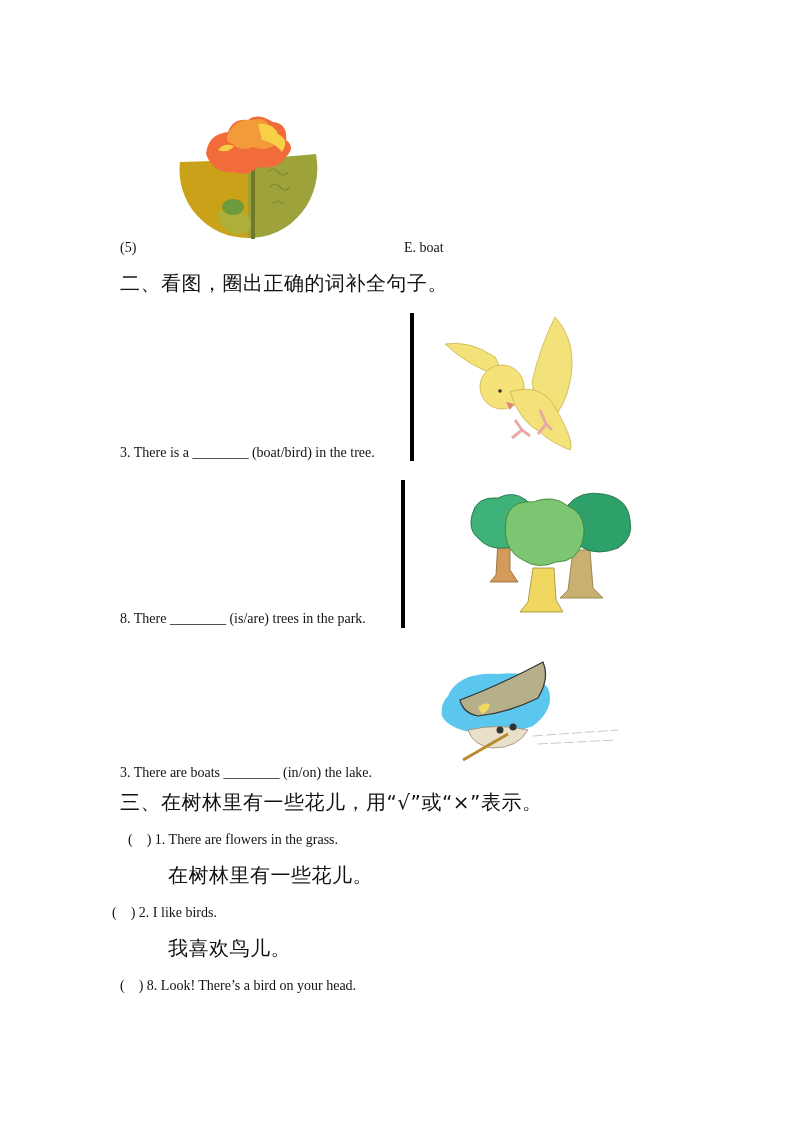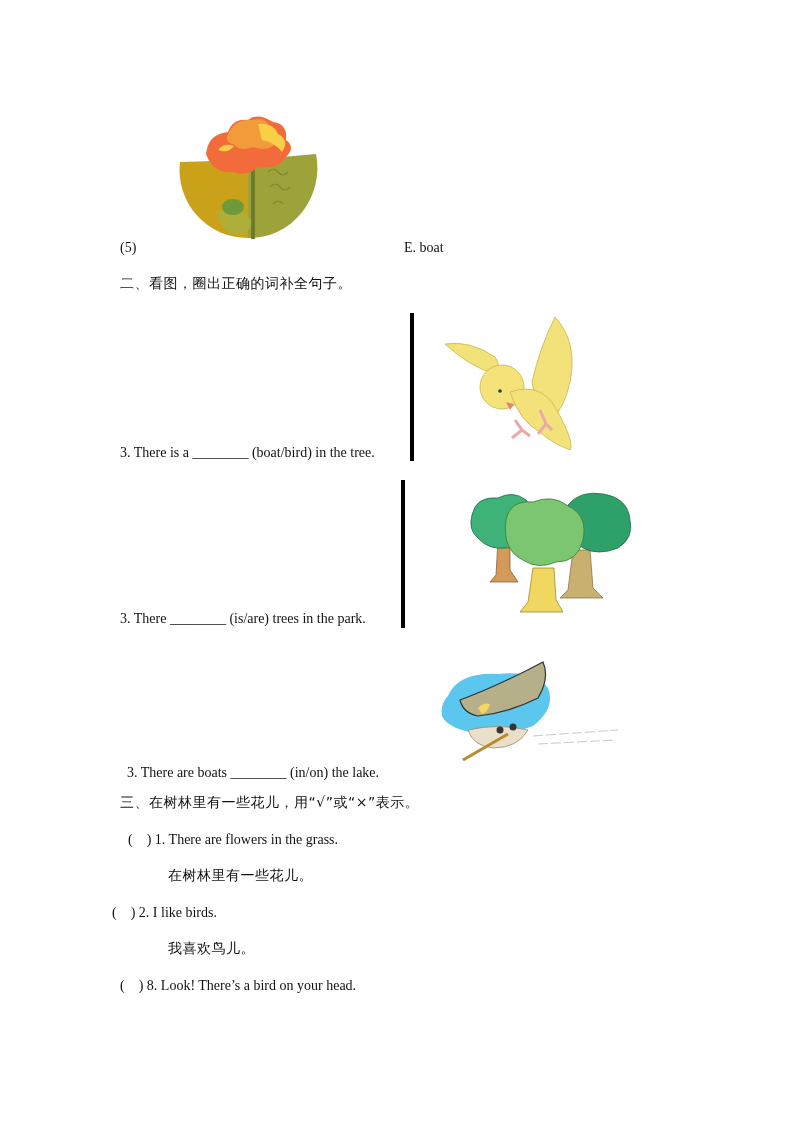--- a/index.html
+++ b/index.html
@@ -1,20 +1,20 @@
 <!DOCTYPE html>
 <html><head>
 <meta charset="utf-8">
 <style>
   html, body { margin: 0; padding: 0; background: #ffffff; }
   body { width: 793px; height: 1122px; position: relative; overflow: hidden;
          font-family: "Liberation Serif", "DejaVu Serif", serif; color: #111; }
   .abs { position: absolute; }
   .en { font-family: "Liberation Serif", serif; font-size: 14px; line-height: 16px; white-space: nowrap; }
-  .zh { font-family: "DejaVu Sans", sans-serif; font-size: 14px; line-height: 18px; white-space: nowrap; letter-spacing: 0.5px; }
+  .zh { font-family: "DejaVu Sans", sans-serif; font-size: 20px; line-height: 18px; white-space: nowrap; letter-spacing: 0.5px; }
   .vbar { background: #000; width: 4px; }
   svg { display: block; }
 </style>
 </head>
 <body>
 
 <div class="abs" style="left:178px; top:112px; width:140px; height:128px;">
   <svg width="140" height="128" viewBox="0 0 140 128">
     <path d="M2,50 L70,48 L70,126 A68,68 0 0 1 2,50 Z" fill="#c9a21a"></path>
     <path d="M70,48 L138,42 A68,70 0 0 1 70,126 Z" fill="#9ea23a"></path>
@@ -42,21 +42,21 @@
     <path d="M115,5 Q138,30 130,70 Q125,95 110,110 Q95,95 92,70 Q100,35 115,5 Z" fill="#f3e27a" stroke="#c9b34a" stroke-width="0.8"></path>
     <circle cx="62" cy="75" r="22" fill="#f5e37a" stroke="#c9b34a" stroke-width="0.8"></circle>
     <path d="M70,80 Q100,70 115,95 Q135,130 130,138 Q110,130 100,120 Q80,110 70,80 Z" fill="#f3e27a" stroke="#c9b34a" stroke-width="0.8"></path>
     <circle cx="60" cy="79" r="1.8" fill="#333"></circle>
     <path d="M66,90 L74,92 L70,98 Z" fill="#e0857a"></path>
     <path d="M75,108 L82,118 L72,126 M82,118 L90,124" stroke="#e9a9a9" stroke-width="3" fill="none"></path>
     <path d="M100,98 L106,112 L98,122 M106,112 L112,118" stroke="#e9a9a9" stroke-width="3" fill="none"></path>
   </svg>
 </div>
 
-<div class="abs en" style="left:120px; top:611px;">3. There ________ (is/are) trees in the park.</div>
+<div class="abs en" style="left:120px; top:611px;">8. There ________ (is/are) trees in the park.</div>
 <div class="abs vbar" style="left:401px; top:480px; height:148px;"></div>
 <div class="abs" style="left:468px; top:490px; width:168px; height:124px;">
   <svg width="168" height="124" viewBox="0 0 168 124">
     <path d="M30,50 L28,85 L22,92 L50,92 L42,80 L42,50 Z" fill="#d49a5a" stroke="#8a6030" stroke-width="0.8"></path>
     <path d="M105,60 L100,100 L92,108 L135,108 L125,98 L122,60 Z" fill="#c9b070" stroke="#8a7840" stroke-width="0.8"></path>
     <path d="M4,25 Q8,6 30,8 Q45,0 58,10 Q70,20 62,40 Q58,58 38,58 Q20,60 10,48 Q0,40 4,25 Z" fill="#3fb27a" stroke="#1d6a40" stroke-width="0.8"></path>
     <path d="M100,15 Q112,0 135,4 Q160,8 162,30 Q166,48 150,58 Q130,66 115,58 Q98,48 100,15 Z" fill="#2ea06a" stroke="#1d6a40" stroke-width="0.8"></path>
     <path d="M65,78 L60,112 L52,122 L95,122 L88,110 L86,78 Z" fill="#f0d860" stroke="#a08a30" stroke-width="0.8"></path>
     <path d="M38,30 Q42,10 65,12 Q85,4 100,16 Q120,25 115,50 Q110,72 88,72 Q70,80 55,70 Q34,60 38,30 Z" fill="#7cc672" stroke="#3a7a30" stroke-width="0.8"></path>
   </svg>
@@ -67,21 +67,21 @@
     <path d="M10,38 Q20,14 60,16 Q95,12 110,30 Q118,50 95,68 Q70,78 45,76 Q10,72 4,58 Q2,46 10,38 Z" fill="#5cc7ee"></path>
     <path d="M22,42 Q60,28 105,4 Q112,20 100,40 Q70,55 40,58 Q25,55 22,42 Z" fill="#b5b08a" stroke="#333" stroke-width="1.2"></path>
     <path d="M40,50 Q45,44 52,46 Q50,54 44,56 Z" fill="#f1d860"></path>
     <path d="M30,72 Q60,65 90,72 Q80,90 55,90 Q35,88 30,72 Z" fill="#e8e0c8" stroke="#a08870" stroke-width="0.8"></path>
     <path d="M25,102 L70,76" stroke="#b88a30" stroke-width="3"></path>
     <circle cx="62" cy="72" r="3.5" fill="#333"></circle>
     <circle cx="75" cy="69" r="3.5" fill="#333"></circle>
     <path d="M95,78 L180,72 M100,86 L178,82" stroke="#bbb" stroke-width="0.8" stroke-dasharray="10 3"></path>
   </svg>
 </div>
-<div class="abs en" style="left:127px; top:765px;">3. There are boats ________ (in/on) the lake.</div>
+<div class="abs en" style="left:120px; top:765px;">3. There are boats ________ (in/on) the lake.</div>
 
 <div class="abs zh" style="left:120px; top:793px;">三、在树林里有一些花儿，用“√”或“×”表示。</div>
 
 <div class="abs en" style="left:128px; top:832px;">
   <span style="white-space:pre;">(    )</span>
   <span>1. There are flowers in the grass.</span>
 </div>
 <div class="abs zh" style="left:168px; top:866px;">在树林里有一些花儿。</div>
 
 <div class="abs en" style="left:112px; top:905px;">

